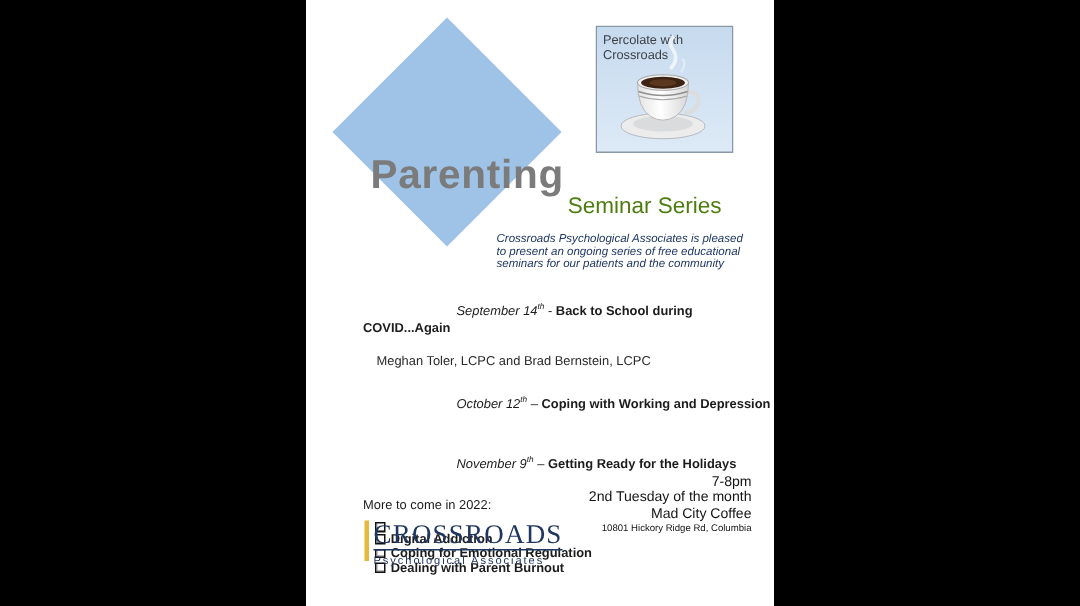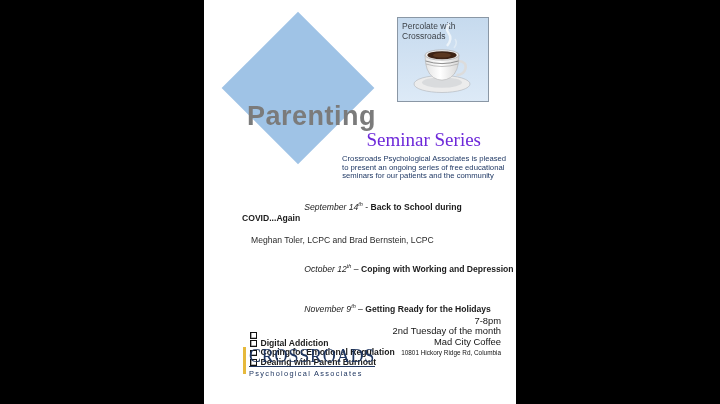--- a/index.html
+++ b/index.html
@@ -28,26 +28,26 @@
     font-size:27px; font-weight:bold;
     color:#7b7b7b; letter-spacing:0.5px;
     white-space:nowrap;
     text-align:center;
   }
   
   .percolate { position:absolute; left:193px; top:17px; width:92px; height:85px; }
   
   .title {
     position:absolute; right:35px; top:129px;
-    font-size:19px; color:#6d28d9; white-space:nowrap;font-family:Liberation Serif, serif;
+    font-size:15px; color:#4d7c0f; white-space:nowrap;
   }
   .intro {
-    position:absolute; right:22px; top:155px; width:152px;
+    position:absolute; right:33px; top:155px; width:152px;
     font-size:7.7px; line-height:8.6px;
-    color:#1f3864; text-align:center; white-space:nowrap;
+    color:#1f3864; white-space:nowrap;font-style:italic;
   }
   
   .sessions {
     position:absolute; left:38px; top:191px;
     font-size:8.6px; line-height:11px; color:#1c1c1c;
   }
   .s-line { white-space:pre-wrap; }
   .date { font-style:italic;margin-left:48px; }
   .ord { font-style:italic; font-size:5.5px; line-height:0; vertical-align:super; }
   .topic { font-weight:bold; }
@@ -145,20 +145,21 @@
     <div class="presenters">Meghan Toler, LCPC and Brad Bernstein, LCPC</div>
 
     <div class="s-line gap">
       <span class="date">October 12</span><sup class="ord">th</sup><span> – </span><span class="topic">Coping with Working and Depression</span>
     </div>
 
     <div class="s-line gap">
       <span class="date">November 9</span><sup class="ord">th</sup><span> – </span><span class="topic">Getting Ready for the Holidays</span>
     </div>
 
+    <div class="s-line gap-sm">More to come in 2022:</div>
 
     <div class="checklist">
       <div class="check-item">
         <span class="cb"></span>
       </div>
       <div class="check-item">
         <span class="cb"></span>
         <span>Digital Addiction</span>
       </div>
       <div class="check-item">

